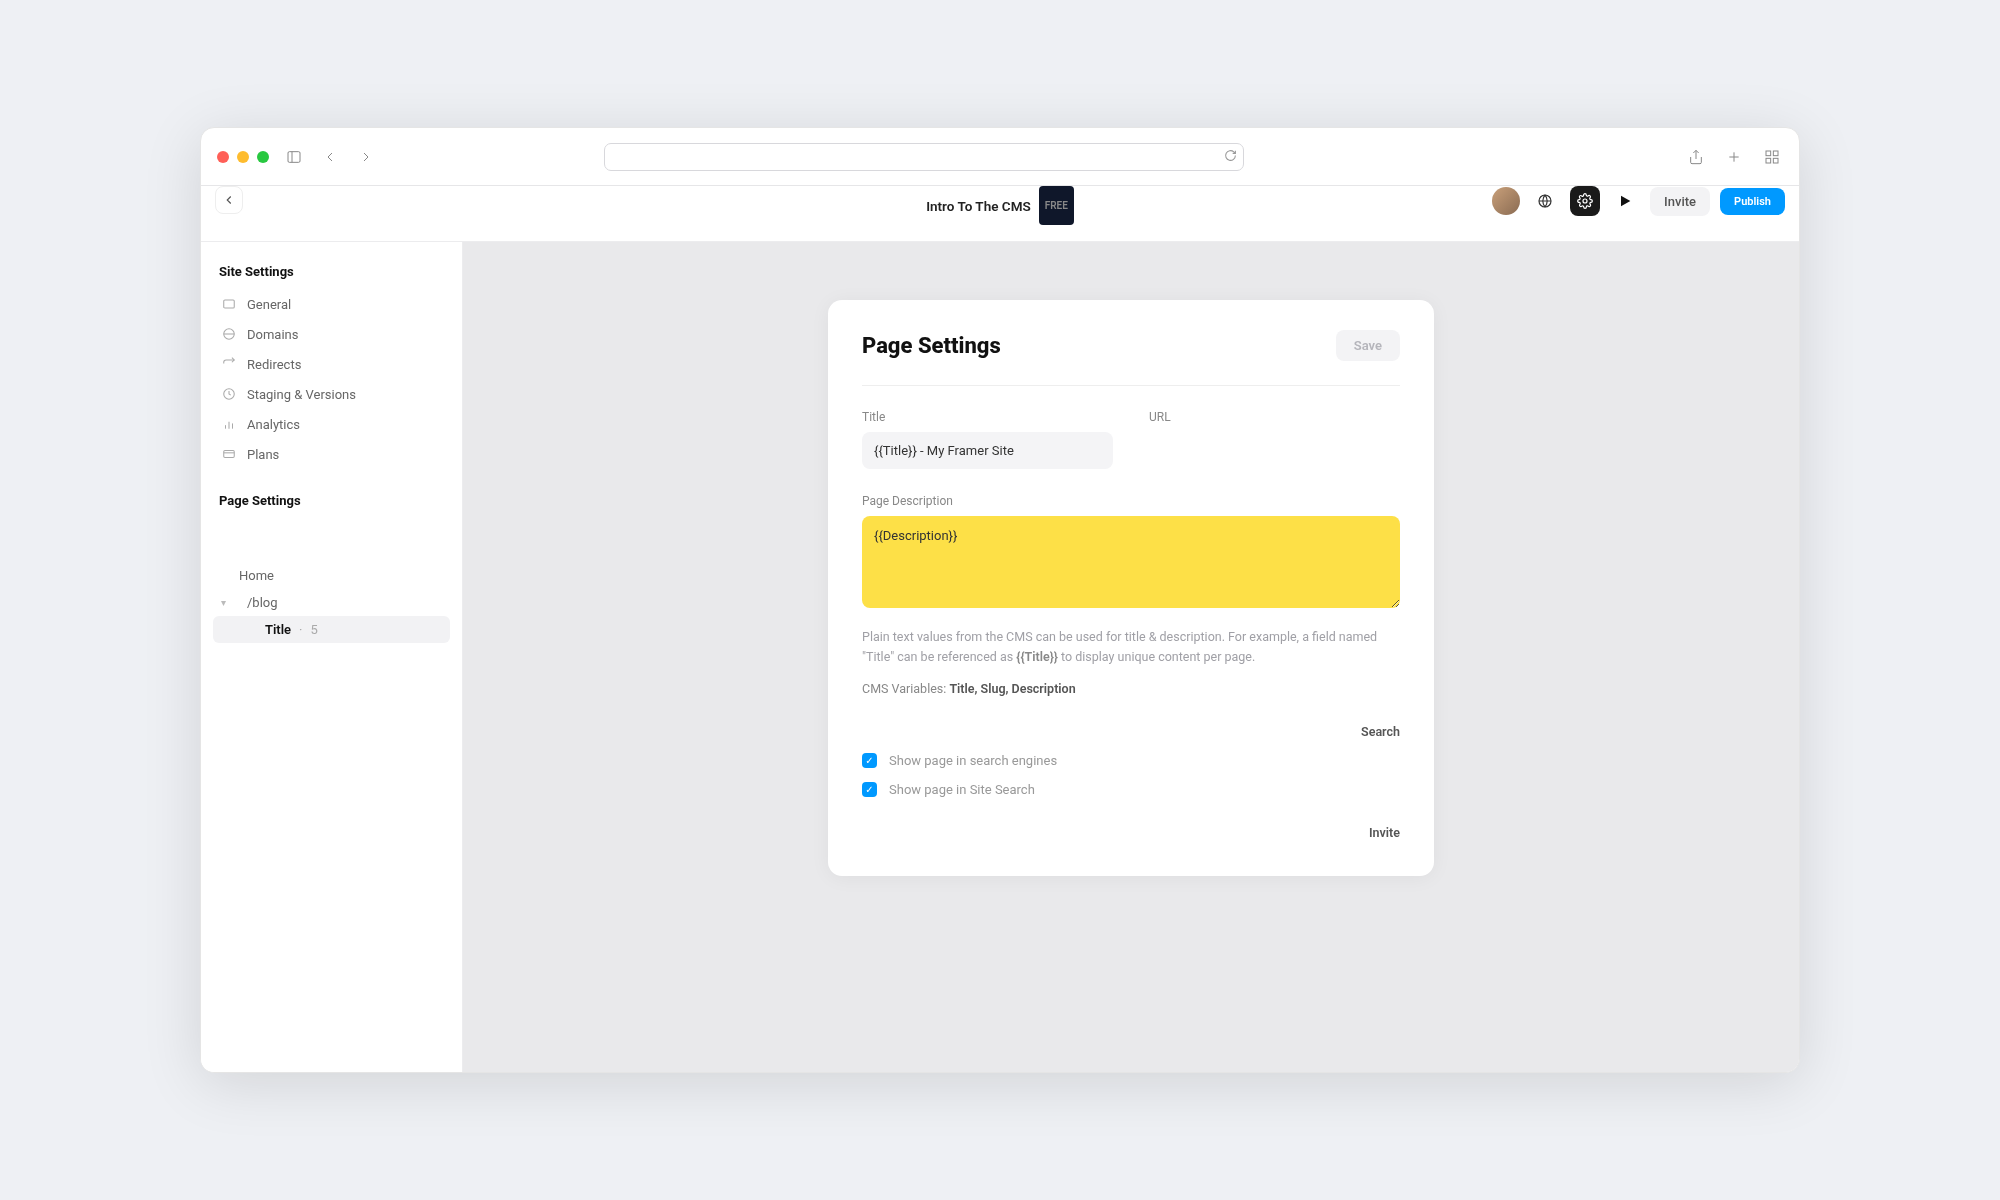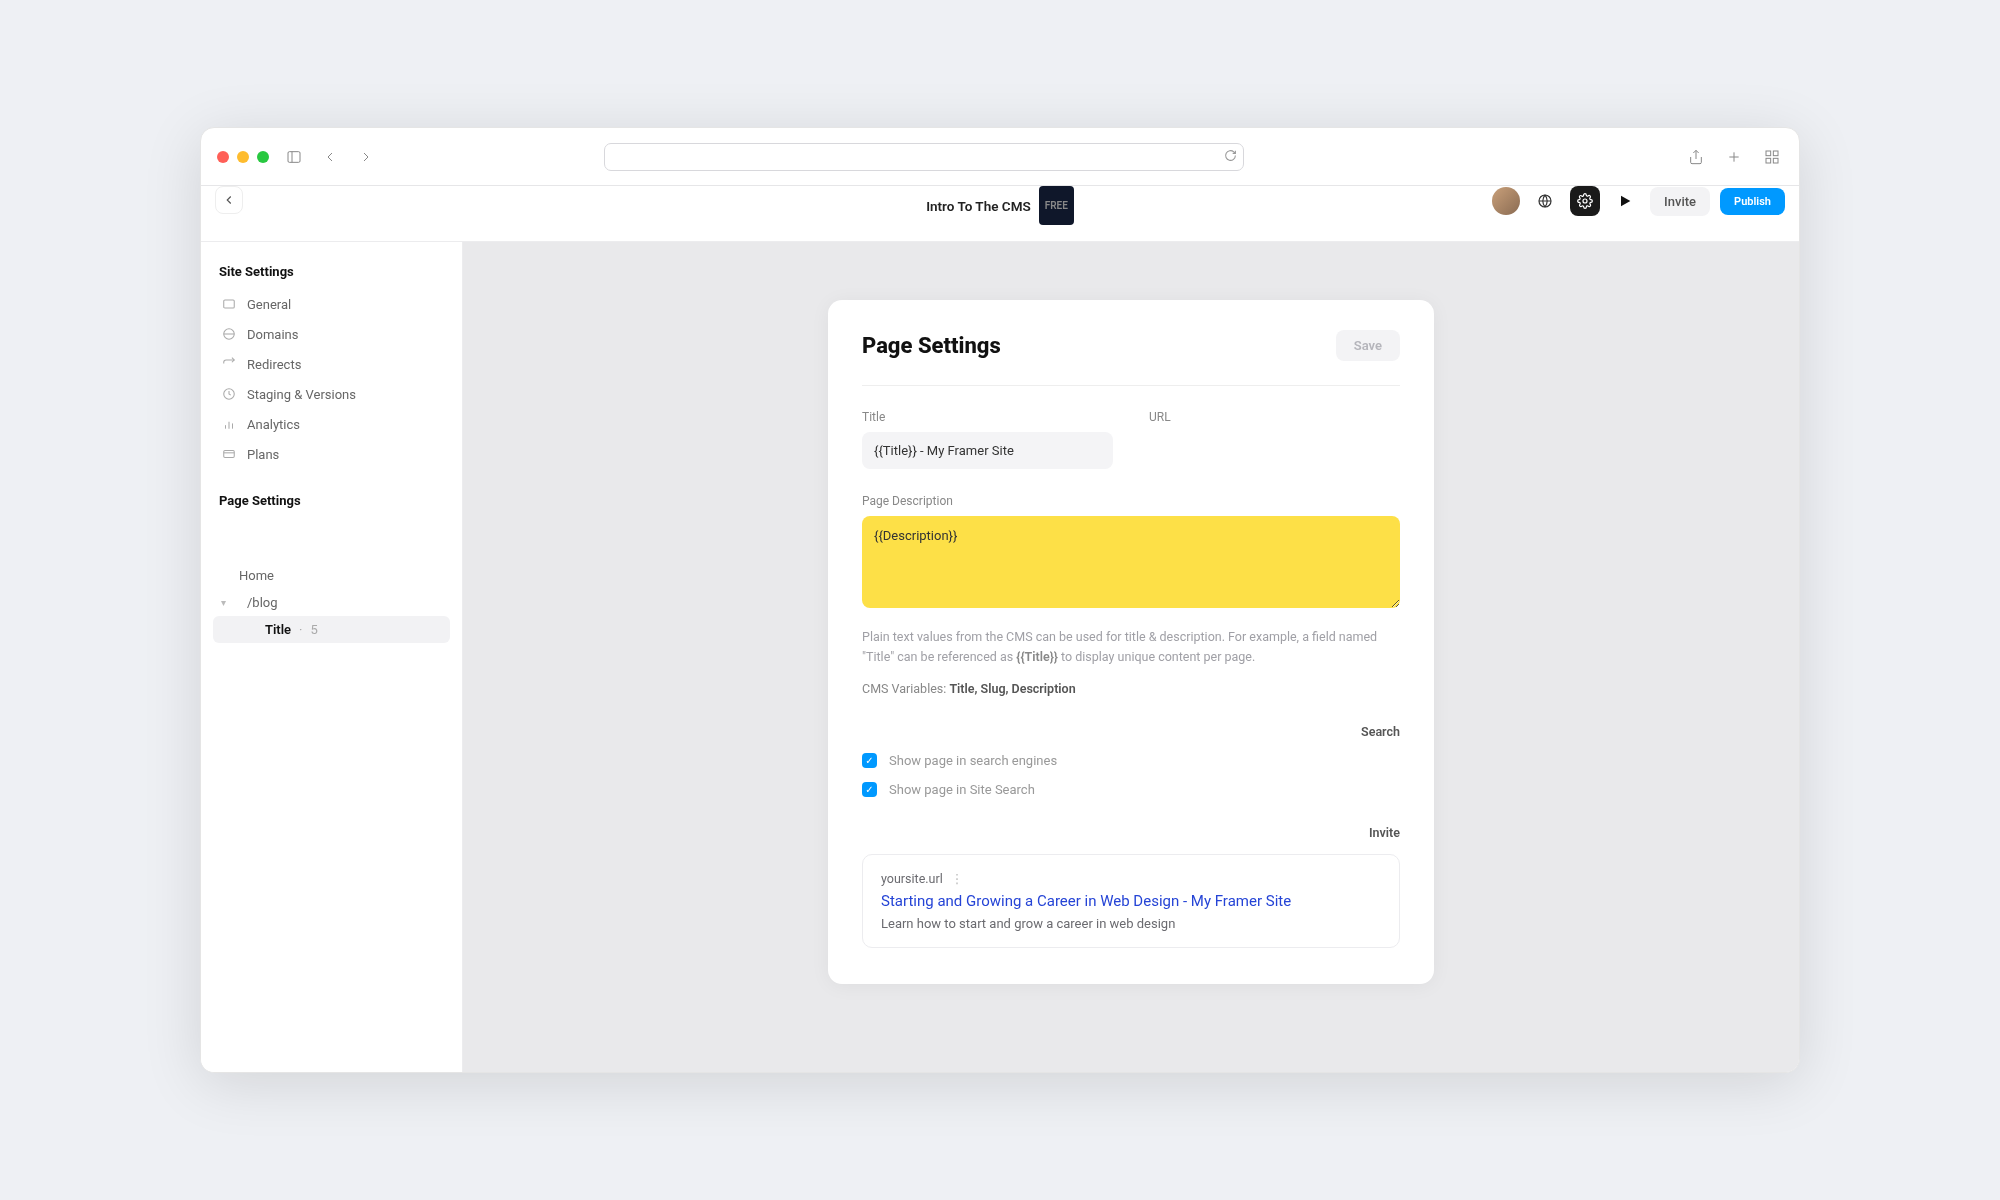--- a/index.html
+++ b/index.html
@@ -413,26 +413,18 @@
         <div class="check-row">
           <div class="checkbox">✓</div>
           <span>Show page in search engines</span>
         </div>
         <div class="check-row">
           <div class="checkbox">✓</div>
           <span>Show page in Site Search</span>
         </div>
 
         <div class="section-heading">Invite</div>
-        <div class="preview-card">
-          <div class="preview-url">
-            <span>yoursite.url</span>
-            <span class="dots">⋮</span>
-          </div>
-          <div class="preview-title">Starting and Growing a Career in Web Design - My Framer Site</div>
-          <div class="preview-desc">Learn how to start and grow a career in web design</div>
-        </div>
 
       </div>
     </div>
 
   </div>
 </div>
 
 </body></html>

